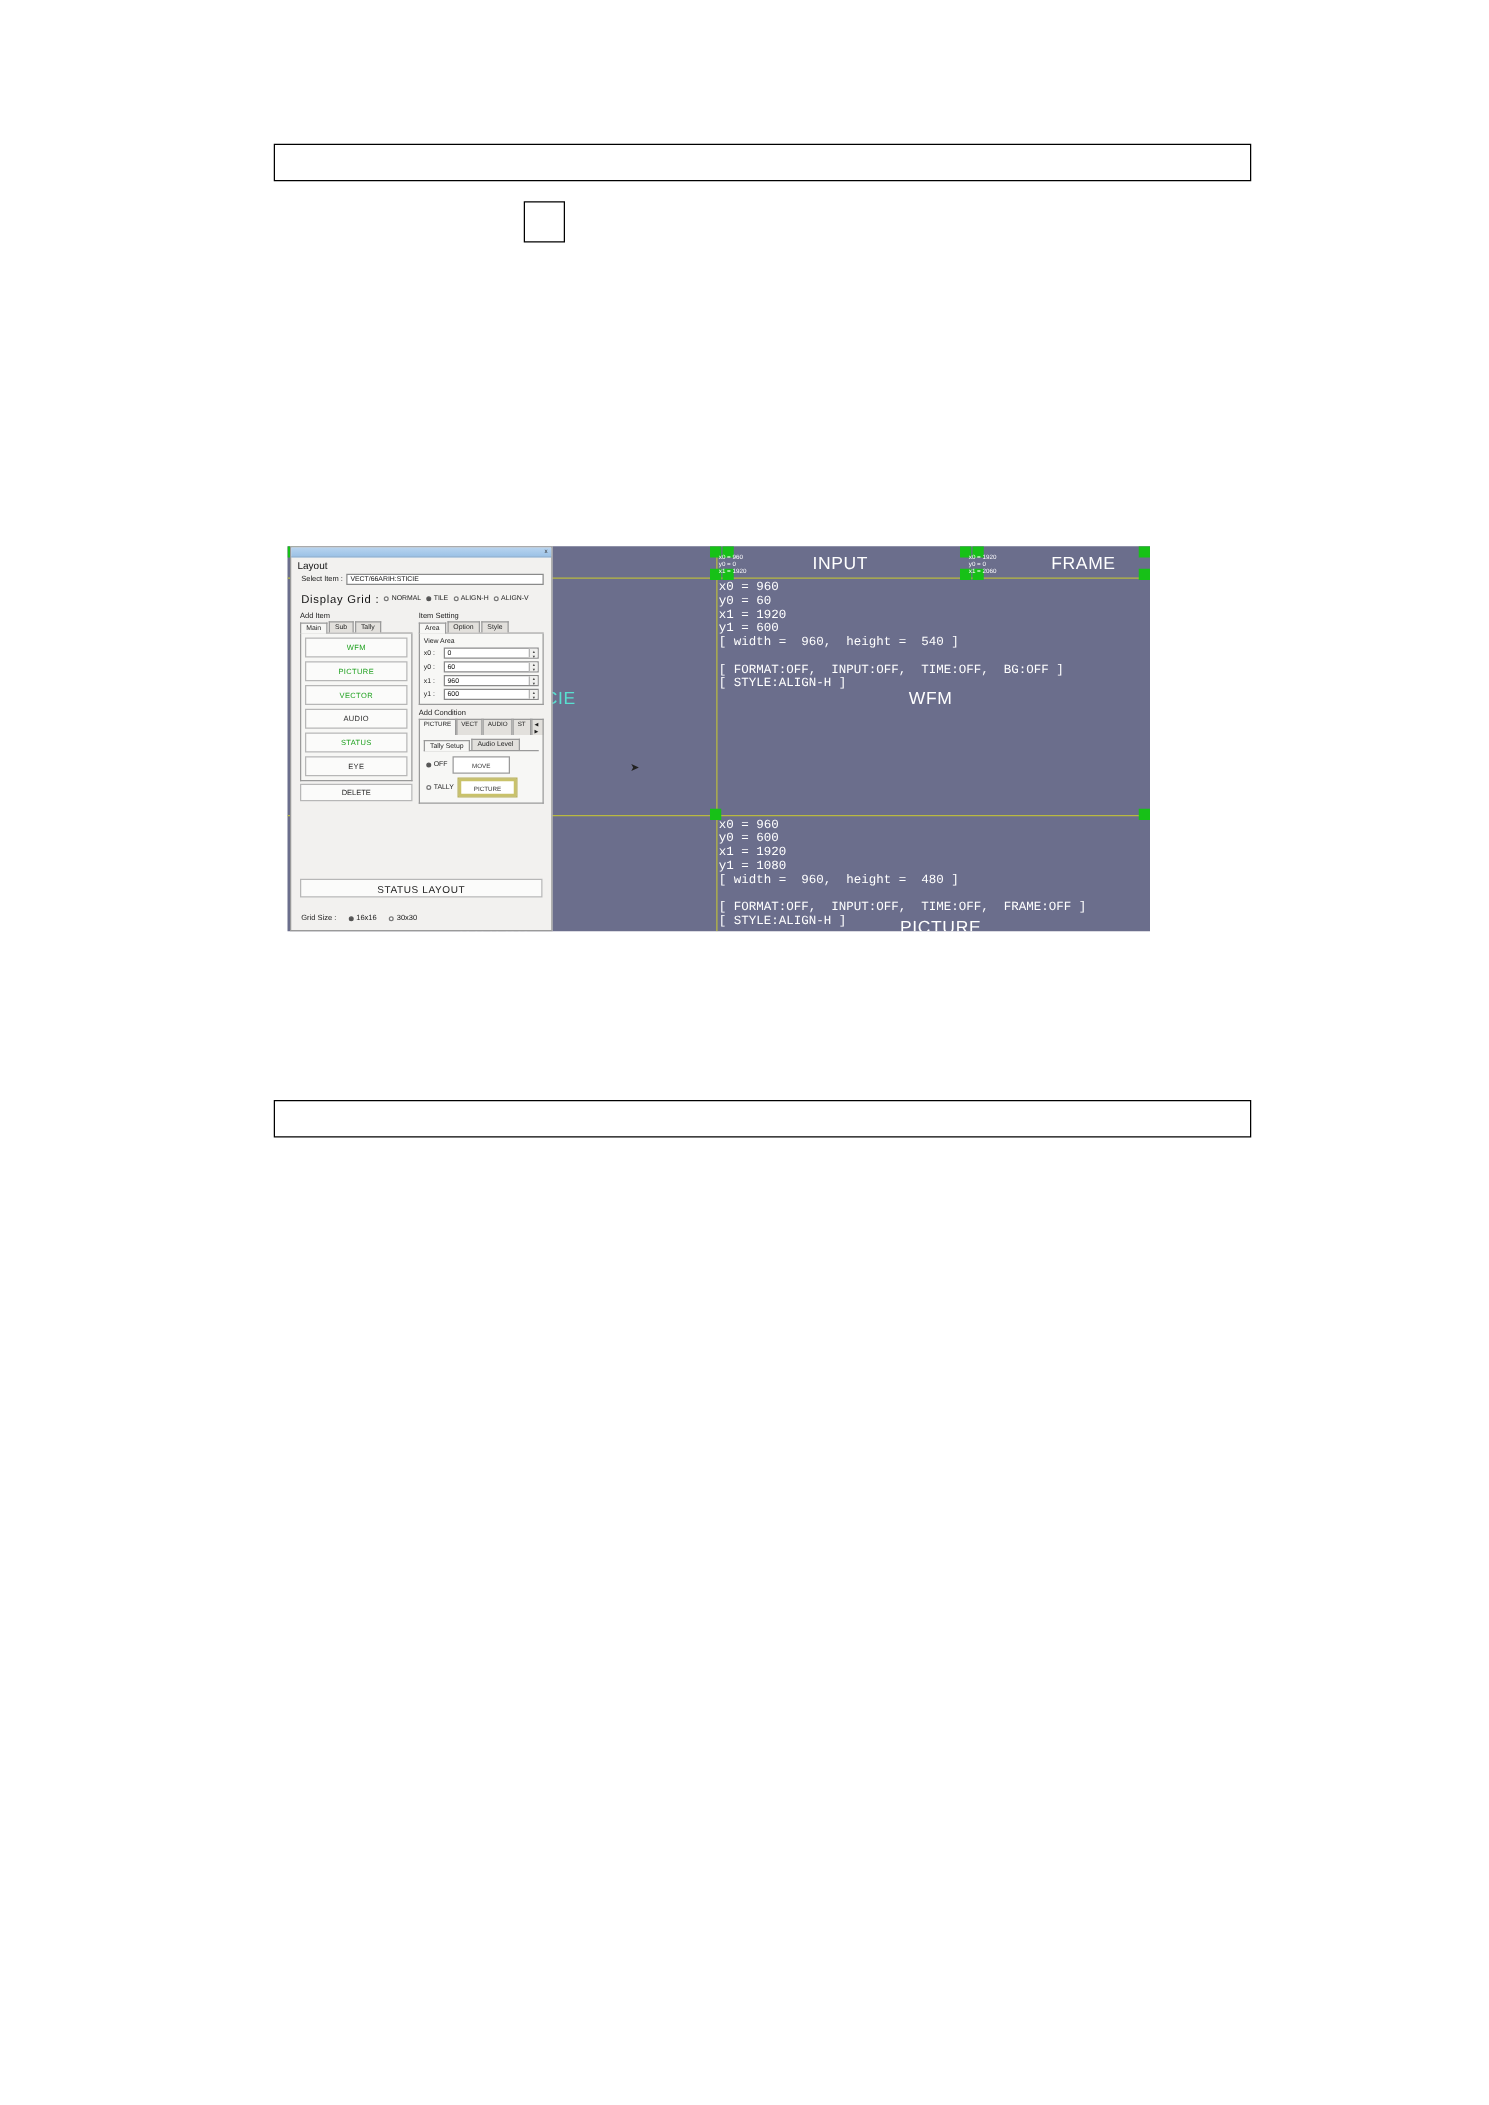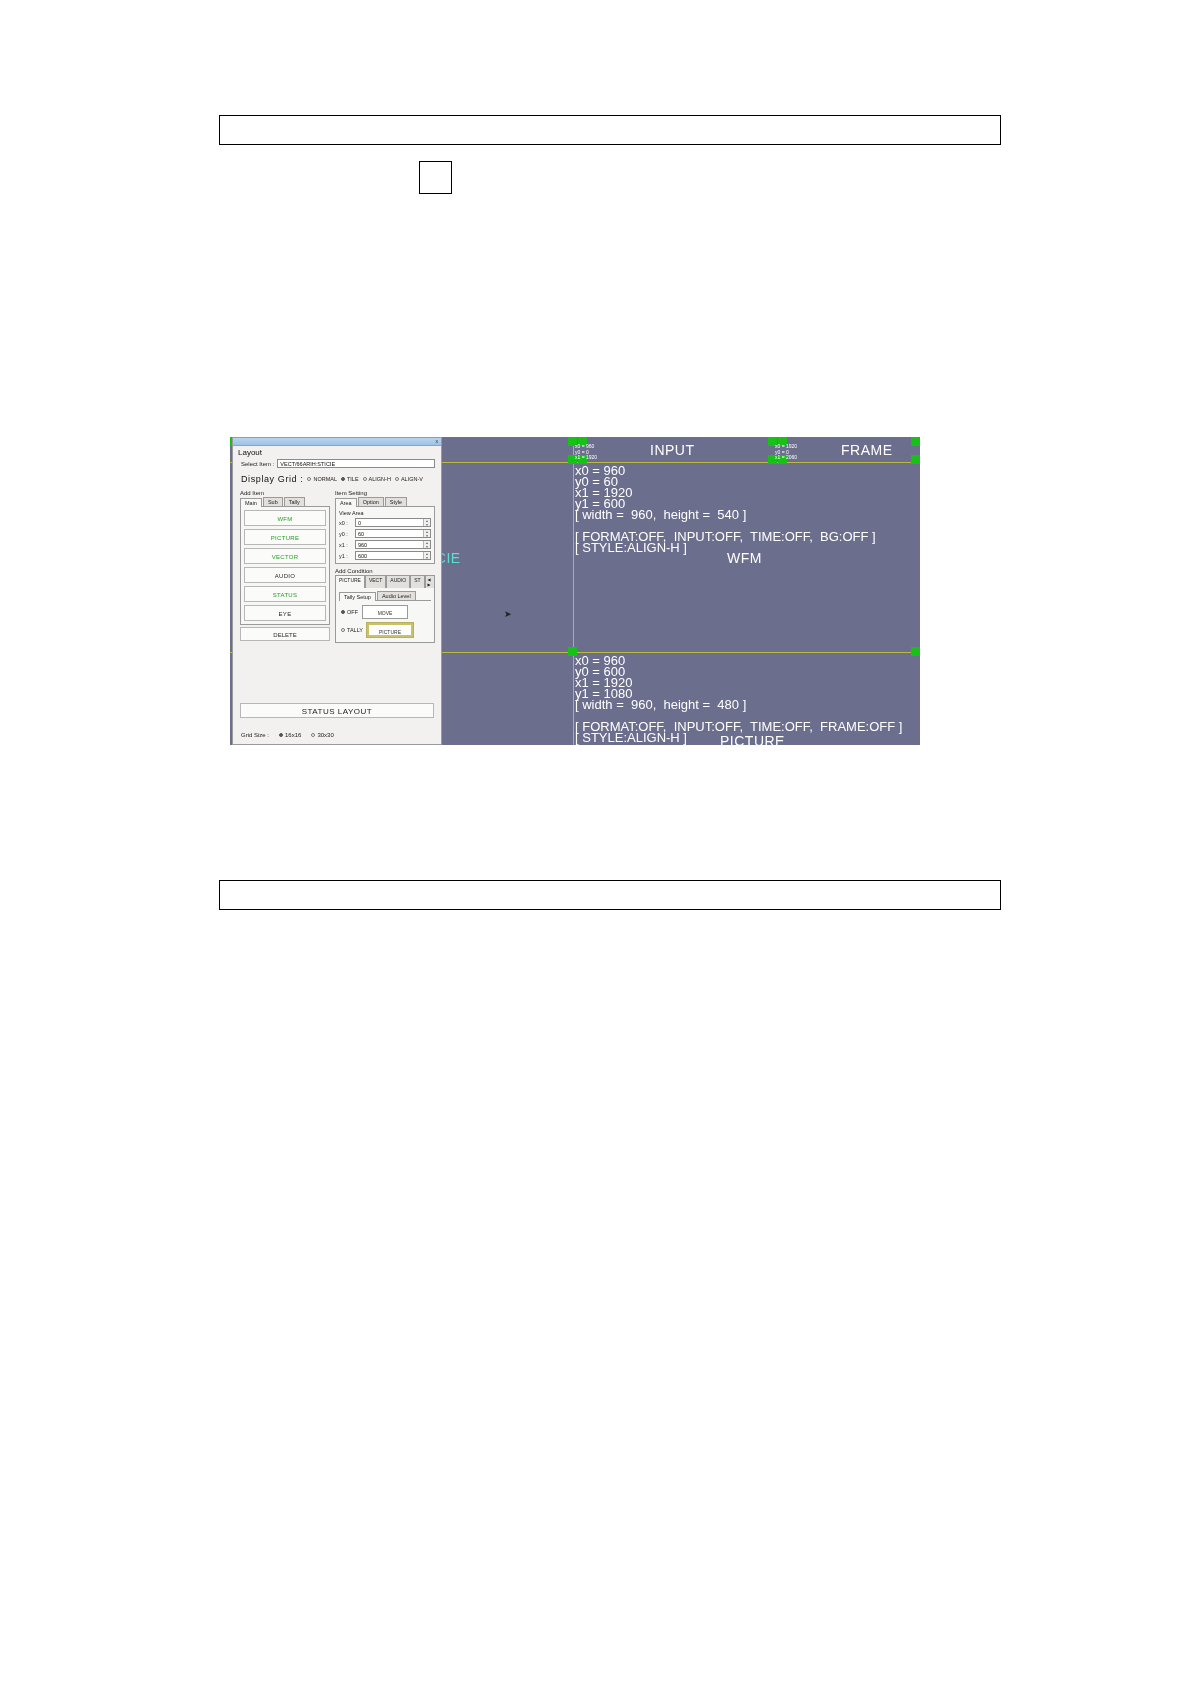--- a/index.html
+++ b/index.html
@@ -39,22 +39,22 @@
 
   .panel-label{
     position:absolute;color:#ffffff;font-size:14px;letter-spacing:.5px;
     font-family:"Liberation Sans", sans-serif;white-space:nowrap;
   }
   .tiny-coord{
     position:absolute;color:#ffffff;font-size:5px;line-height:5.5px;
     white-space:pre;font-family:"Liberation Sans", sans-serif;
   }
   .info-block{
-    position:absolute;color:#ffffff;font-size:13px;line-height:11px;
-    white-space:pre;font-family:Liberation Sans, sans-serif;
+    position:absolute;color:#ffffff;font-size:10px;line-height:11px;
+    white-space:pre;font-family:Liberation Mono, monospace;
   }
   .cursor-arrow{
     position:absolute;width:0;height:0;color:#222;font-size:9px;
   }
 
   
   #layout-dialog{
     position:absolute;left:232px;top:437px;width:210px;height:308px;
     background:#f2f1ef;border:1px solid #9a9a9a;box-sizing:border-box;
     font-size:6px;color:#1c1c1c;

